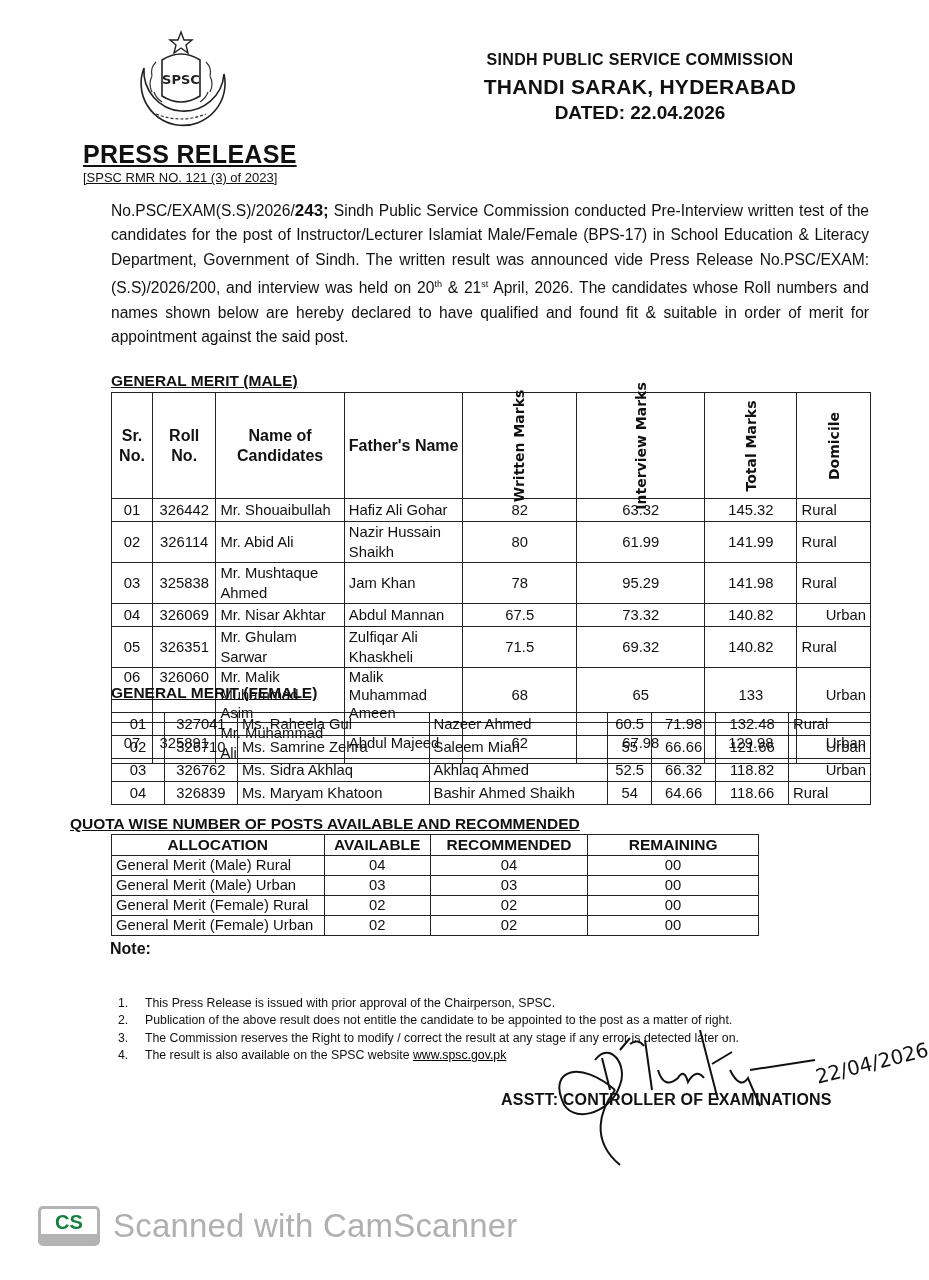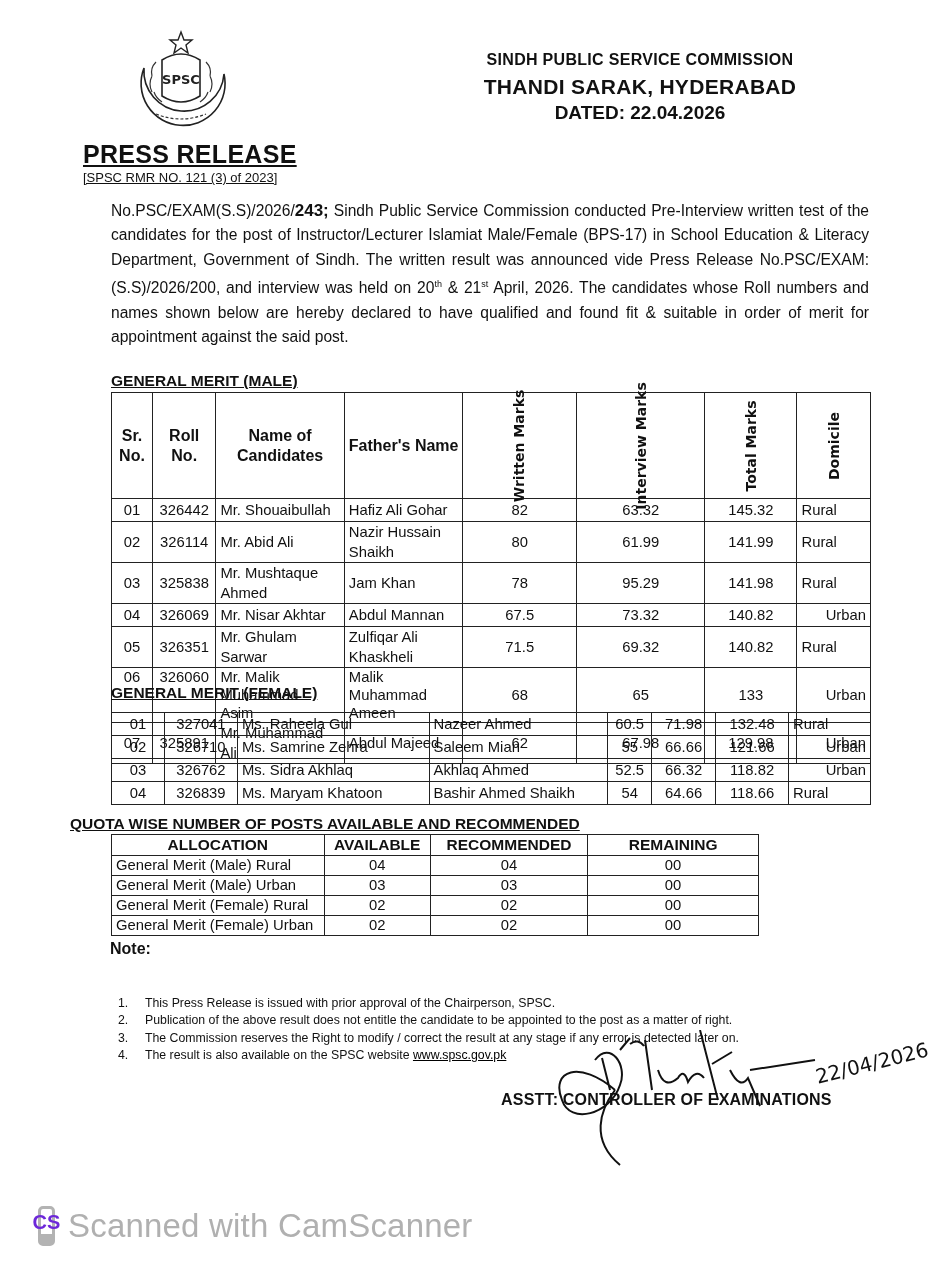--- a/index.html
+++ b/index.html
@@ -39,21 +39,21 @@
   .quota td { height: 20px; line-height: 17px; }
   .quota td.c { text-align: center; }
   .quota-title { position: absolute; left: 0; width: 100%; top: 815px; text-align: left; font-weight: bold; font-size: 15.5px; text-decoration: underline; padding-left: 70px; }
   .note-h { position: absolute; left: 110px; top: 940px; font-weight: bold; font-size: 16px; }
   .notes { position: absolute; left: 118px; top: 959px; font-size: 12.3px; line-height: 17.3px; list-style: none; margin-top: 36px; }
   .notes li span.n { display: inline-block; width: 27px; }
   .notes a { color: #000000; text-decoration: underline; }
   .sign-area { position: absolute; left: 540px; top: 1030px; width: 389px; height: 150px; }
   .sign-title { position: absolute; left: 501px; top: 1091px; font-weight: bold; font-size: 16px; letter-spacing: 0.2px; }
   .watermark { position: absolute; left: 38px; top: 1206px; display: flex; align-items: center; color: #a9a9a9; }
-  .cs-box { width: 17px; height: 40px; border: 3px solid #b3b3b3; border-radius: 5px; position: relative; display: flex; align-items: flex-start; justify-content: center; font-weight: bold; font-size: 20px; color: #6d28d9; padding-top: 2px; }
+  .cs-box { width: 62px; height: 40px; border: 3px solid #b3b3b3; border-radius: 5px; position: relative; display: flex; align-items: flex-start; justify-content: center; font-weight: bold; font-size: 20px; color: #15803d; padding-top: 2px; }
   .cs-box::after { content: ""; position: absolute; left: 0; right: 0; bottom: 0; height: 9px; background: #b3b3b3; }
   .wm-text { font-size: 33px; margin-left: 13px; color: #b0b0b0; letter-spacing: 0.2px; }
 </style>
 </head>
 <body>
 
 <svg class="logo" viewBox="0 0 110 100">
   <polygon points="55,2 58,10 66,10 60,15 62,23 55,18 48,23 50,15 44,10 52,10" fill="none" stroke="#222" stroke-width="1.4"></polygon>
   <path d="M18,38 A42,42 0 1,0 98,44 A36,36 0 1,1 18,38 Z" fill="none" stroke="#222" stroke-width="1.6"></path>
   <path d="M36,30 Q55,18 74,30 L74,66 Q55,78 36,66 Z" fill="none" stroke="#222" stroke-width="1.6"></path>

